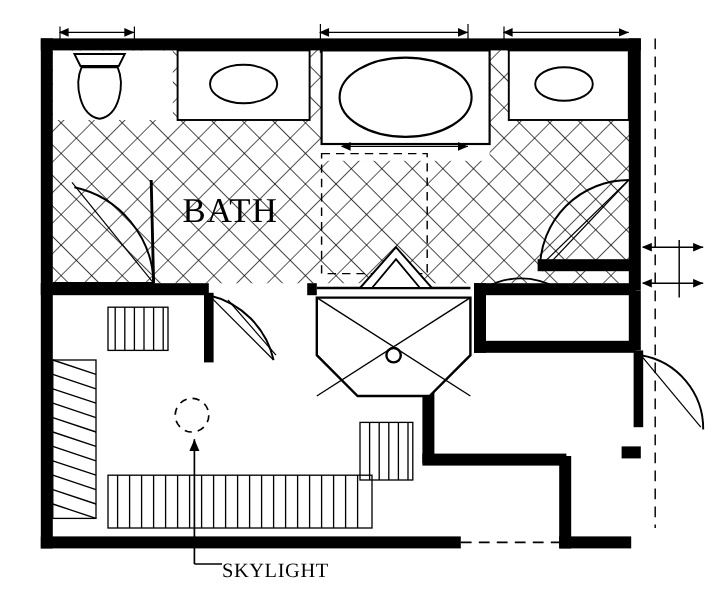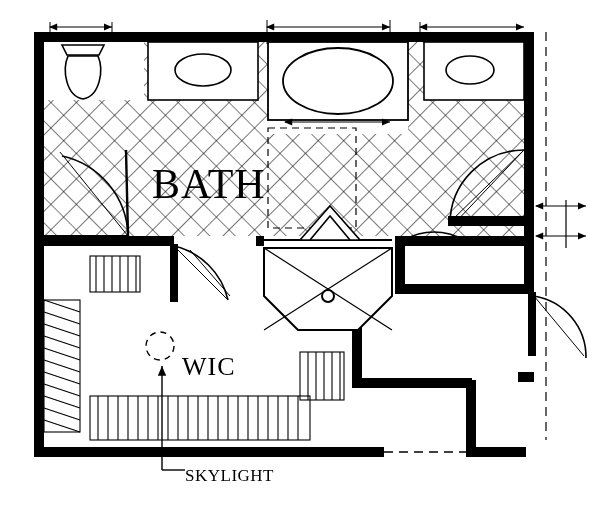--- a/index.html
+++ b/index.html
@@ -1,20 +1,20 @@
 <!DOCTYPE html>
 <html><head>
 <meta charset="utf-8">
 <style>
   html,body{margin:0;padding:0;background:#ffffff;}
   body{width:600px;height:506px;overflow:hidden;font-family:"Liberation Serif",serif;}
   #stage{position:relative;width:600px;height:506px;background:#fff;}
   svg#plan{position:absolute;left:0;top:0;width:600px;height:506px;}
   .lbl{position:absolute;font-family:"Liberation Serif",serif;color:#000;white-space:nowrap;}
-  #label-bath{left:152px;top:160px;font-size:42px;letter-spacing:1px;}
+  #label-bath{left:152px;top:160px;font-size:29px;letter-spacing:1px;}
   #label-wic{left:182px;top:352px;font-size:26px;letter-spacing:1px;}
   #label-skylight{left:185px;top:466px;font-size:17px;letter-spacing:0.5px;text-align:center;}
 </style>
 </head>
 <body>
 
 <div id="stage">
 
 <svg id="plan" viewBox="0 0 600 506">
   <defs>
@@ -228,16 +228,15 @@
     <path d="M534 296 L584 356" stroke-width="1"></path>
     <rect x="528" y="292" width="8" height="64" fill="#000" stroke="none"></rect>
   </g>
 
   <g stroke="#000" stroke-width="1.4" fill="none">
     <line x1="384" y1="452" x2="466" y2="452" stroke-dasharray="9,6"></line>
   </g>
 </svg>
 
 <div class="lbl" id="label-bath">BATH</div>
-<div class="lbl" id="label-wic">WIC</div>
 <div class="lbl" id="label-skylight">SKYLIGHT</div>
 
 </div>
 
 </body></html>

